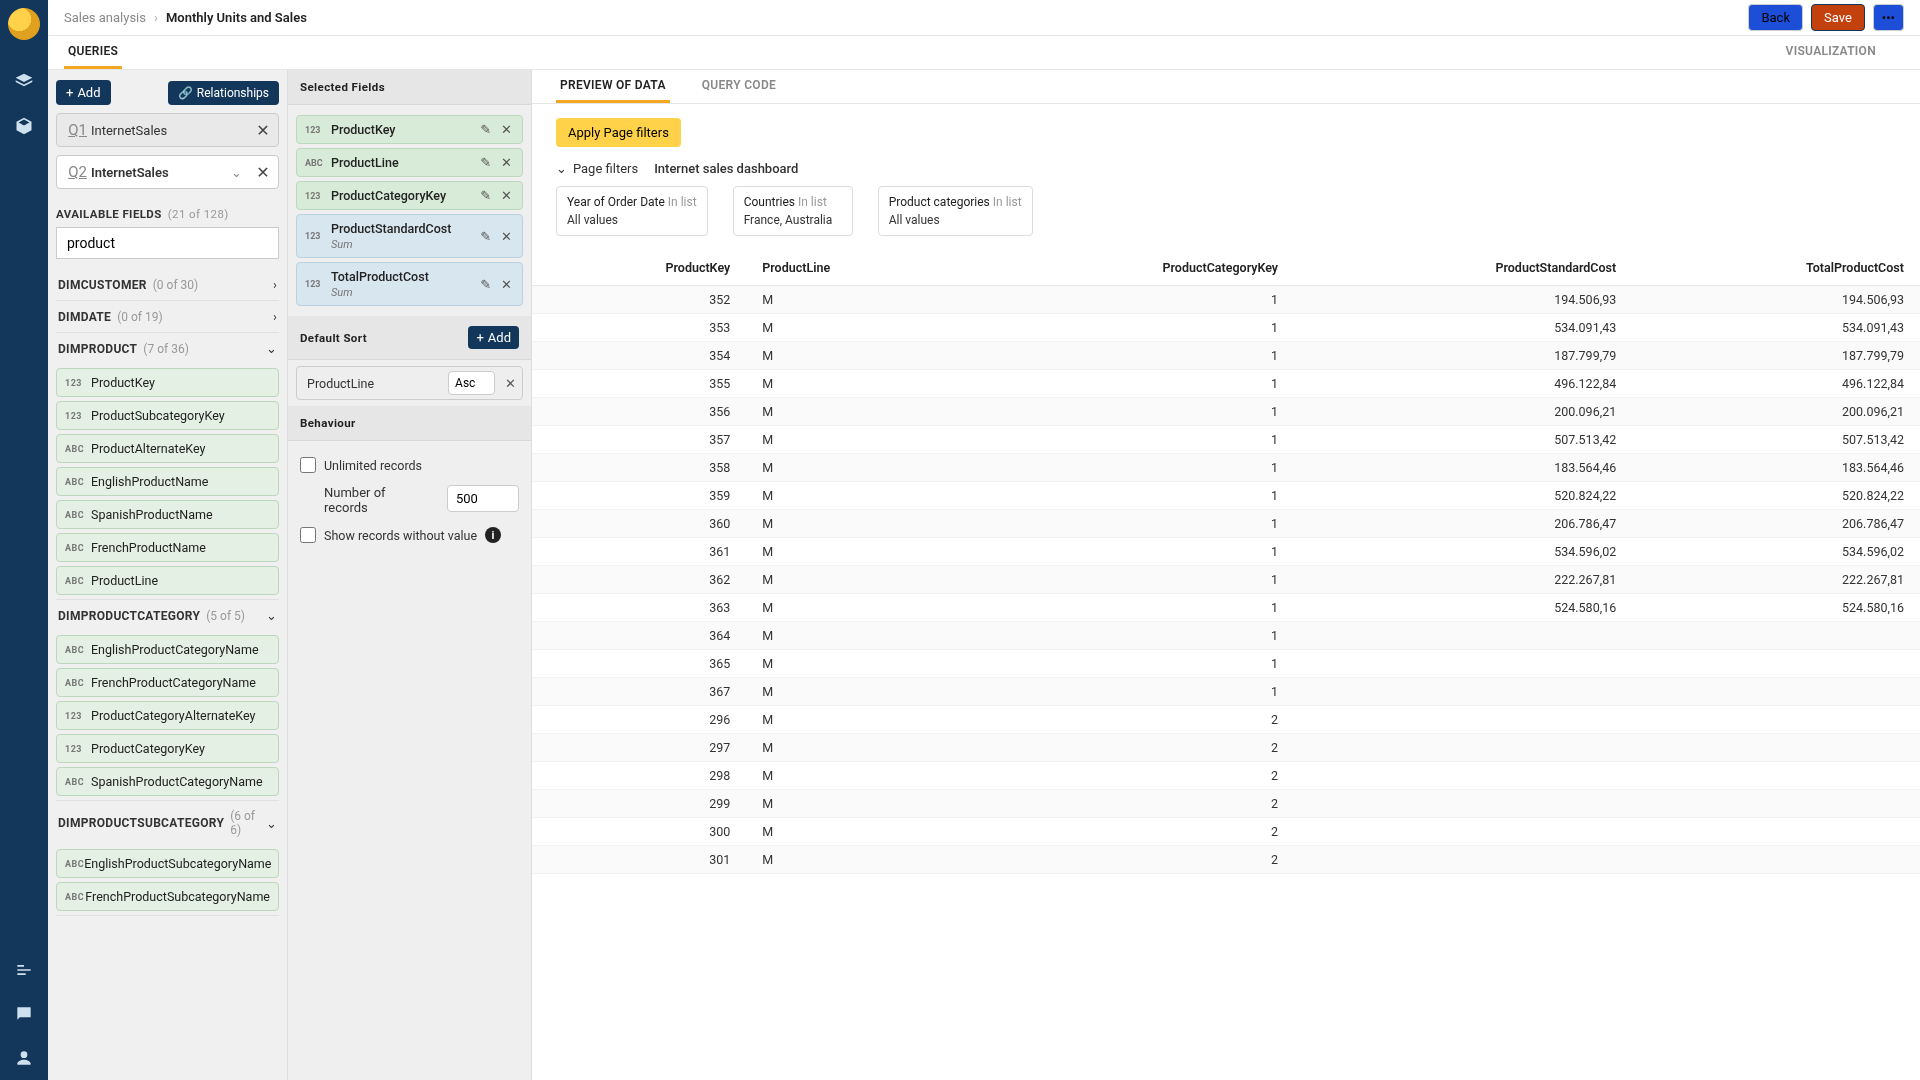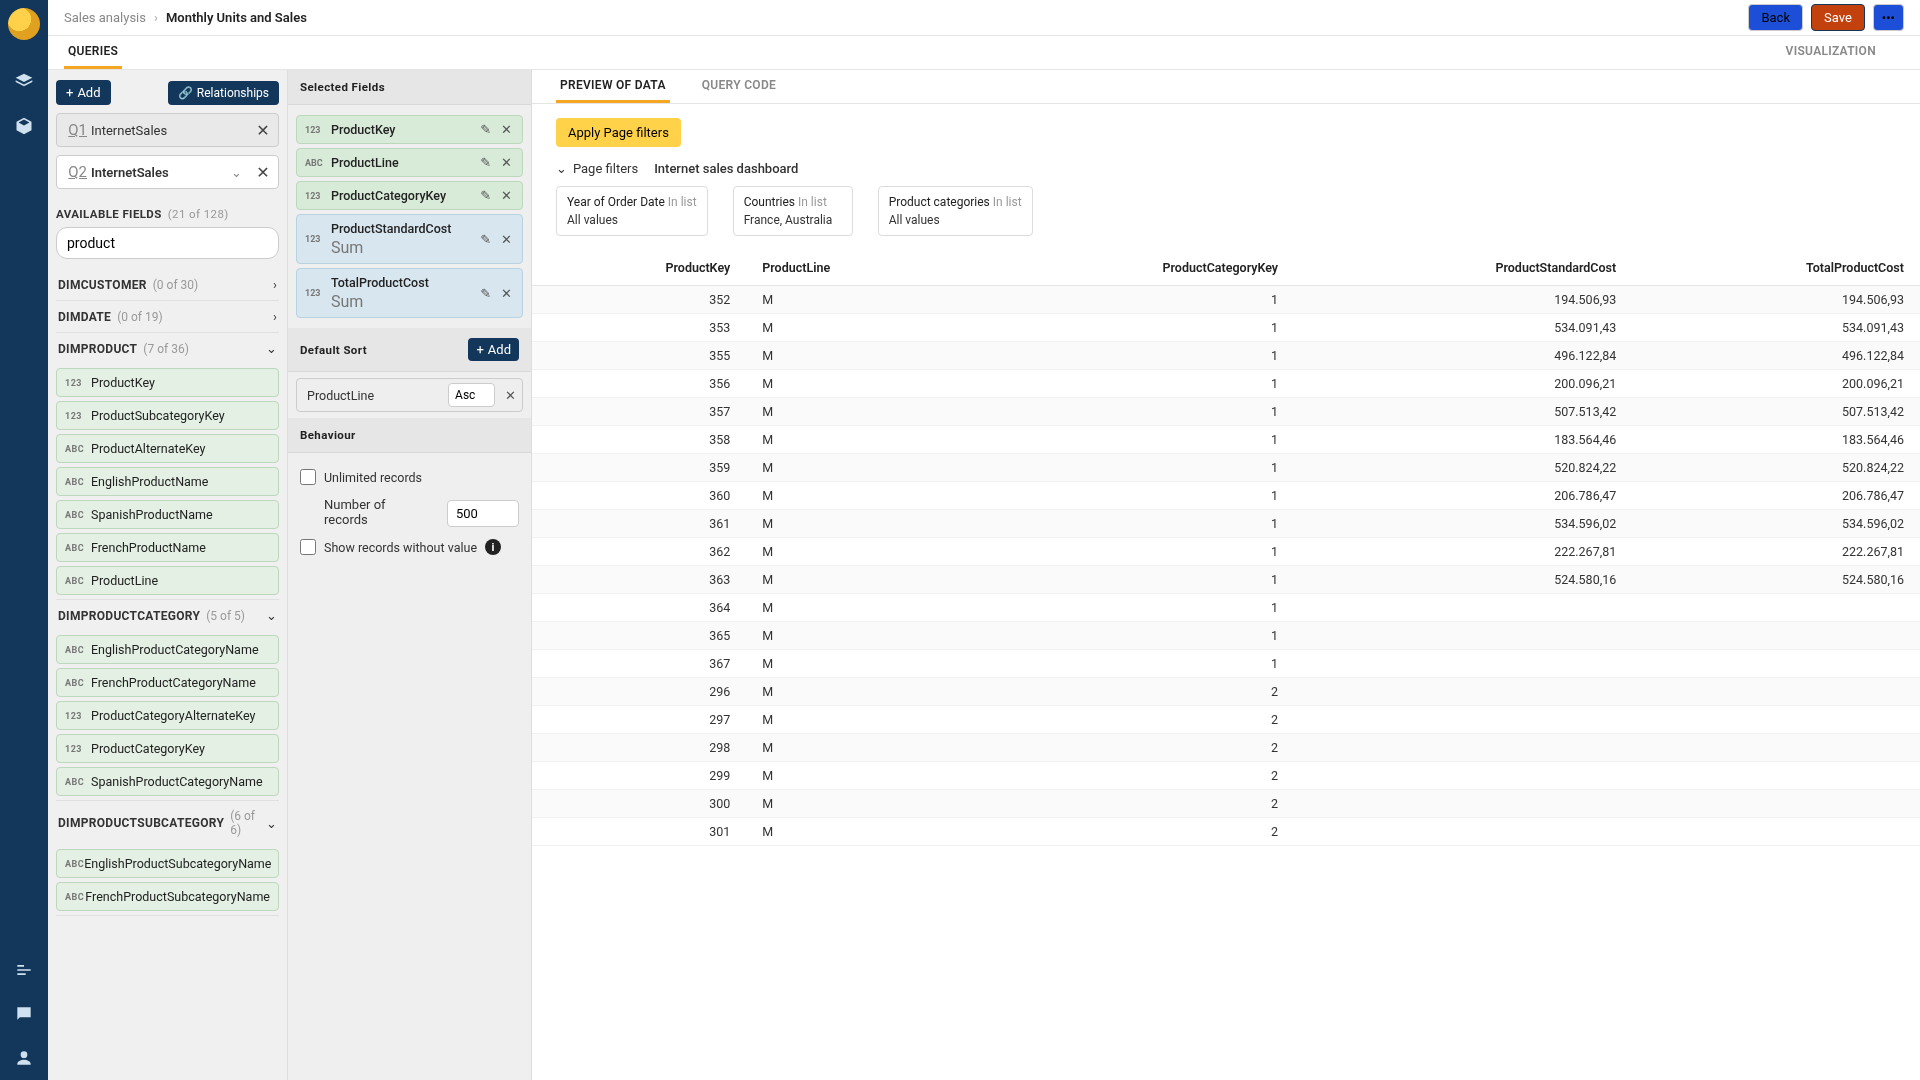--- a/index.html
+++ b/index.html
@@ -31,47 +31,47 @@
 .add-btn { background:#12375a; color:#fff; border:none; border-radius:4px; padding:5px 10px; font-size:13px; cursor:pointer; display:flex; align-items:center; gap:4px; }
 .rel-btn { background:#12375a; color:#fff; border:none; border-radius:4px; padding:5px 10px; font-size:12px; cursor:pointer; display:flex; align-items:center; gap:4px; }
 .qitem { margin-top:8px; border:1px solid #ccc; border-radius:4px; background:#e9e9e9; display:flex; align-items:center; padding:0; height:34px; }
 .qitem.active { background:#fff; }
 .qid { font-size:15px; color:#888; width:30px; text-align:right;text-decoration:underline; }
 .qname { flex:1; font-size:13px; padding:0 4px; }
 .qitem.active .qname { font-weight:600; }
 .qitem .x { width:30px; text-align:center; cursor:pointer; color:#444; font-size:16px; }
 .sect-label { font-size:11.5px; font-weight:700; letter-spacing:.4px; color:#333; text-transform:uppercase; margin:18px 0 6px; display:flex; align-items:center; }
 .sect-label .count { color:#999; font-weight:400; margin-left:6px; text-transform:none; }
-.search-box { width:100%; border:1px solid #ccc; border-radius:11px; padding:7px 10px; font-size:14px; background:#fff; margin-bottom:10px; }
+.search-box { width:100%; border:1px solid #ccc; border-radius:0; padding:7px 10px; font-size:14px; background:#fff; margin-bottom:10px; }
 .dsrc { border-bottom:1px solid #e0e0e0; }
 .dsrc-hd { display:flex; align-items:center; padding:8px 2px; cursor:pointer; }
 .dsrc-name { font-size:12px; font-weight:700; letter-spacing:.3px; text-transform:uppercase; }
 .dsrc-count { color:#999; font-size:12px; margin-left:6px; }
 .dsrc-hd .chev { margin-left:auto; }
 .field { background:#e3f0e3; border:1px solid #bcd8bc; border-radius:4px; margin:4px 0; padding:6px 8px; display:flex; align-items:center; cursor:grab; }
 .field .ft { font-size:9px; font-weight:700; color:#777; width:26px; letter-spacing:.5px; }
 .field .fn { font-size:12.5px; color:#222; }
 .sf-head { font-size:11.5px; font-weight:700; letter-spacing:.4px; padding:10px 12px; background:#e6e6e6; border-bottom:1px solid #d8d8d8; color:#222; }
 .sfwrap { padding:6px 8px; }
 .sfield { border-radius:4px; margin:4px 0; padding:6px 10px 6px 8px; display:flex; align-items:center; }
 .sfield.green { background:#d8ebd8; border:1px solid #bcd8bc; }
 .sfield.blue  { background:#d8e6ef; border:1px solid #b8d2e2; }
 .sfield .ft { font-size:9px; font-weight:700; color:#777; width:26px; }
 .sfield .nm { font-size:12.5px; color:#222; font-weight:500; }
-.sfield .sub { font-size:16px; color:#777; margin-top:2px; }
+.sfield .sub { font-size:11px; color:#777; font-style:italic; margin-top:2px; }
 .sfield .act { margin-left:auto; display:flex; gap:10px; color:#555; }
 .sfield .act span { cursor:pointer; }
 .sort-row { background:#eee; border:1px solid #ccc; border-radius:4px; margin:6px 8px; display:flex; align-items:center; padding:4px 6px 4px 10px; }
 .sort-row .nm { flex:1; font-size:12.5px; }
 .sort-row select { border:1px solid #ccc; border-radius:4px; font-size:12px; padding:4px 18px 4px 6px; background:#fff; appearance:none; }
 .sort-row .x { margin-left:10px; cursor:pointer; color:#555; }
 .beh { padding:4px 12px 20px; }
 .beh .chk { display:flex; align-items:center; margin:12px 0; font-size:12.5px; color:#333; gap:8px; }
 .beh input[type=checkbox] { width:16px; height:16px; }
-.beh .numrec { display:flex; align-items:flex-end; gap:16px; margin:10px 0 10px 24px; }
+.beh .numrec { display:flex; align-items:flex-start; gap:16px; margin:10px 0 10px 24px; }
 .beh .numrec input { width:72px; border:1px solid #ccc; border-radius:4px; padding:5px 8px; font-size:13px; }
 .pv-tabs { display:flex; border-bottom:1px solid #e5e5e5; padding:0 24px; }
 .pv-tabs .tab { margin-right:28px; }
 .pv-ctrl { padding:14px 24px 4px; }
 .apply-btn { background:#ffd24a; border:none; border-radius:4px; padding:7px 12px; font-size:13px; cursor:pointer; }
 .filters-row { display:flex; align-items:center; gap:16px; margin:14px 0 10px; }
 .filters-row .lbl { font-size:13px; color:#333; display:flex; align-items:center; gap:6px; }
 .filters-row .dash { color:#333; font-weight:500; }
 .f-cards { display:flex; gap:25px; margin-bottom:10px; }
 .f-card { border:1px solid #dcdcdc; border-radius:4px; padding:6px 10px; font-size:12px; line-height:1.5; min-width:120px; }
@@ -402,20 +402,27 @@
                   <td>194.506,93</td>
                 </tr>
                 <tr>
                   <td>353</td>
                   <td class="l">M</td>
                   <td>1</td>
                   <td>534.091,43</td>
                   <td>534.091,43</td>
                 </tr>
                 <tr>
+                  <td>354</td>
+                  <td class="l">M</td>
+                  <td>1</td>
+                  <td>187.799,79</td>
+                  <td>187.799,79</td>
+                </tr>
+                <tr>
                   <td>355</td>
                   <td class="l">M</td>
                   <td>1</td>
                   <td>496.122,84</td>
                   <td>496.122,84</td>
                 </tr>
                 <tr>
                   <td>356</td>
                   <td class="l">M</td>
                   <td>1</td>

